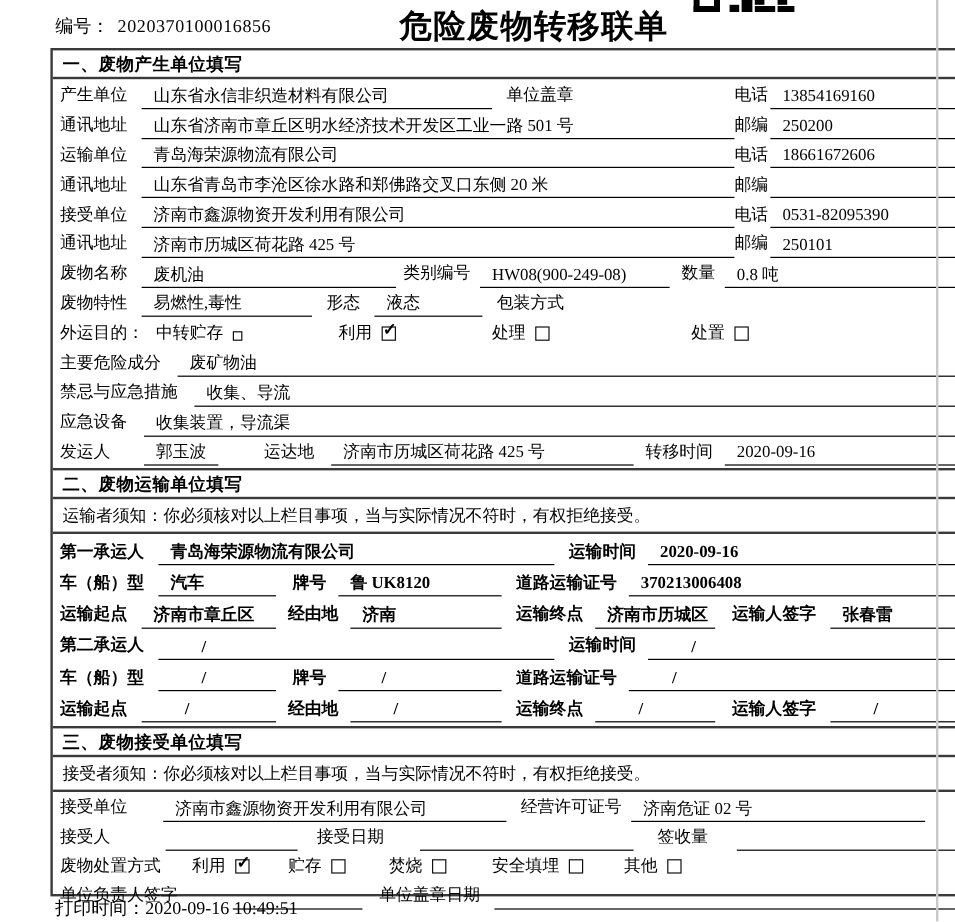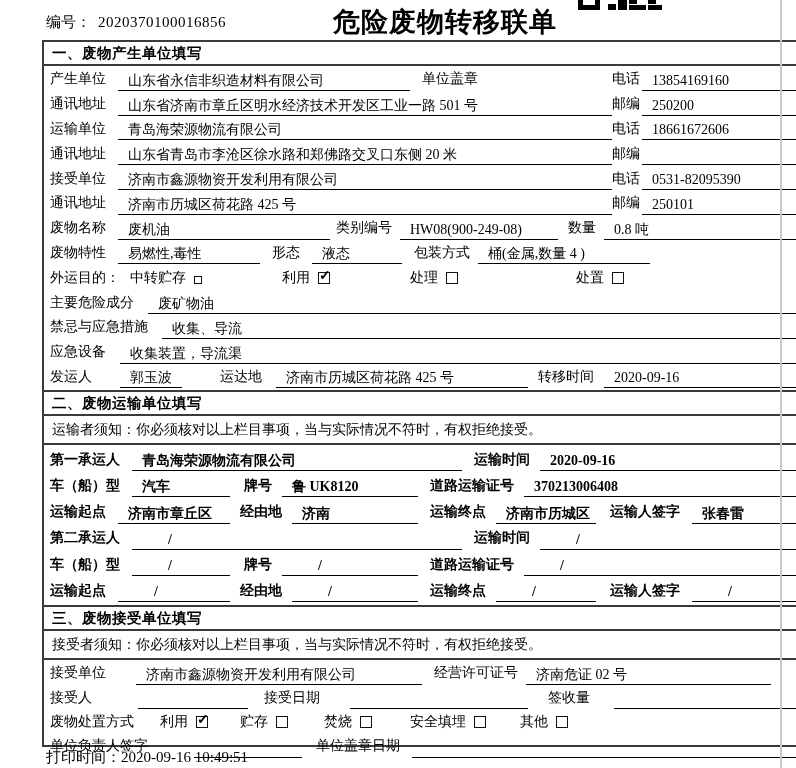--- a/index.html
+++ b/index.html
@@ -161,21 +161,20 @@
         <span class="lbl" style="margin-left:10px;">数量</span>
         <span class="u grow" style="margin-left:8px;">0.8 吨</span>
       </div>
 
       <div class="row">
         <span class="lbl">废物特性</span>
         <span class="u" style="width:142px;margin-left:12px;">易燃性,毒性</span>
         <span class="lbl" style="margin-left:12px;">形态</span>
         <span class="u" style="width:90px;margin-left:12px;">液态</span>
         <span class="lbl" style="margin-left:12px;">包装方式</span>
-        <span class="u" style="width:172px;margin-left:8px;">桶(金属,数量  4 )</span>
         <span class="grow"></span>
       </div>
 
       <div class="row">
         <span class="lbl">外运目的：</span>
         <span class="opt" style="margin-left:10px;">
           <span class="opt-label">中转贮存</span>
           <span class="cb sm"></span>
         </span>
         <span class="opt" style="margin-left:80px;">

